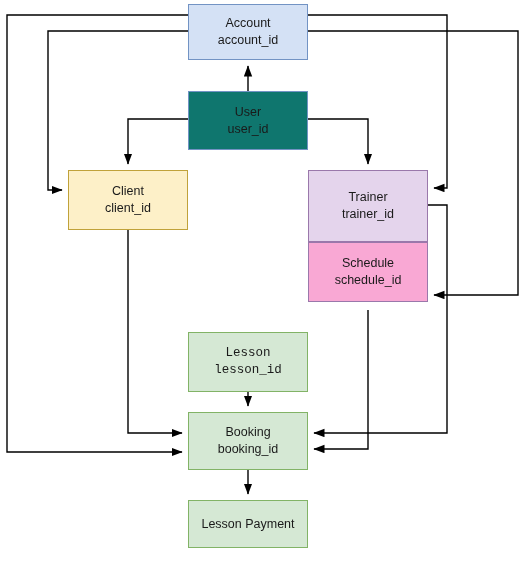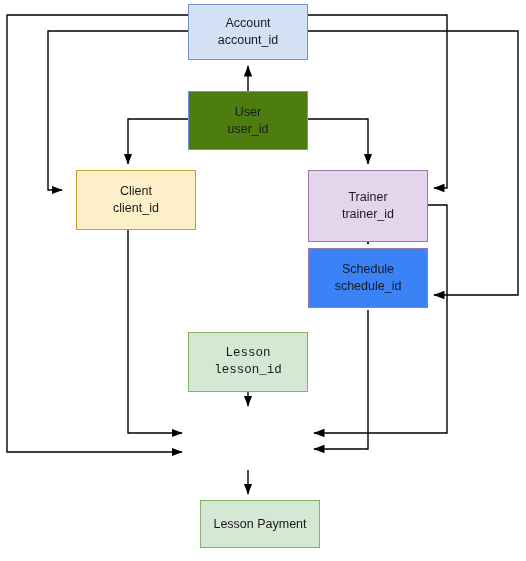--- a/index.html
+++ b/index.html
@@ -68,44 +68,48 @@
         <path d="M 368 310 L 368 449 L 314 449" fill="none" stroke="#000000" stroke-width="1.4" marker-end="url(#arrowhead)"></path>
         <path d="M 248 470 L 248 494" fill="none" stroke="#000000" stroke-width="1.4" marker-end="url(#arrowhead)"></path>
       </g>
   </svg>
 
   <div class="node" style="left: 188px; top: 4px; width: 120px; height: 56px; background: rgb(212, 225, 245); border-color: rgb(114, 147, 196);">
     <span class="line1">Account</span>
     <span class="line2">account_id</span>
   </div>
 
-  <div class="node" style="left: 188px; top: 91px; width: 120px; height: 59px; background: #4d7c0f; border-color: rgb(114, 147, 196);">
+  <div class="node" style="left: 188px; top: 91px; width: 120px; height: 59px; background: #0f766e; border-color: rgb(114, 147, 196);">
     <span class="line1">User</span>
     <span class="line2">user_id</span>
   </div>
 
-  <div class="node" style="left: 76px; top: 170px; width: 120px; height: 60px; background: rgb(253, 240, 200); border-color: rgb(192, 162, 58);">
+  <div class="node" style="left: 68px; top: 170px; width: 120px; height: 60px; background: rgb(253, 240, 200); border-color: rgb(192, 162, 58);">
     <span class="line1">Client</span>
     <span class="line2">client_id</span>
   </div>
 
   <div class="node" style="left: 308px; top: 170px; width: 120px; height: 72px; background: rgb(228, 212, 236); border-color: rgb(154, 120, 171);">
     <span class="line1">Trainer</span>
     <span class="line2">trainer_id</span>
   </div>
 
-  <div class="node" style="left: 308px; top: 248px; width: 120px; height: 60px; background: #3b82f6; border-color: rgb(154, 120, 171);">
+  <div class="node" style="left: 308px; top: 242px; width: 120px; height: 60px; background: #f9a8d4; border-color: rgb(154, 120, 171);">
     <span class="line1">Schedule</span>
     <span class="line2">schedule_id</span>
   </div>
 
   <div class="node" style="left: 188px; top: 332px; width: 120px; height: 60px; background: rgb(213, 232, 212); border-color: rgb(130, 179, 102); font-family: Liberation Mono, monospace;">
     <span class="line1">Lesson</span>
     <span class="line2">lesson_id</span>
   </div>
 
+  <div class="node" style="left: 188px; top: 412px; width: 120px; height: 58px; background: rgb(213, 232, 212); border-color: rgb(130, 179, 102);">
+    <span class="line1">Booking</span>
+    <span class="line2">booking_id</span>
+  </div>
 
-  <div class="node" style="left: 200px; top: 500px; width: 120px; height: 48px; background: rgb(213, 232, 212); border-color: rgb(130, 179, 102);">
+  <div class="node" style="left: 188px; top: 500px; width: 120px; height: 48px; background: rgb(213, 232, 212); border-color: rgb(130, 179, 102);">
     <span class="line1">Lesson Payment</span>
 
   </div>
 
 </div>
 
 </body></html>

